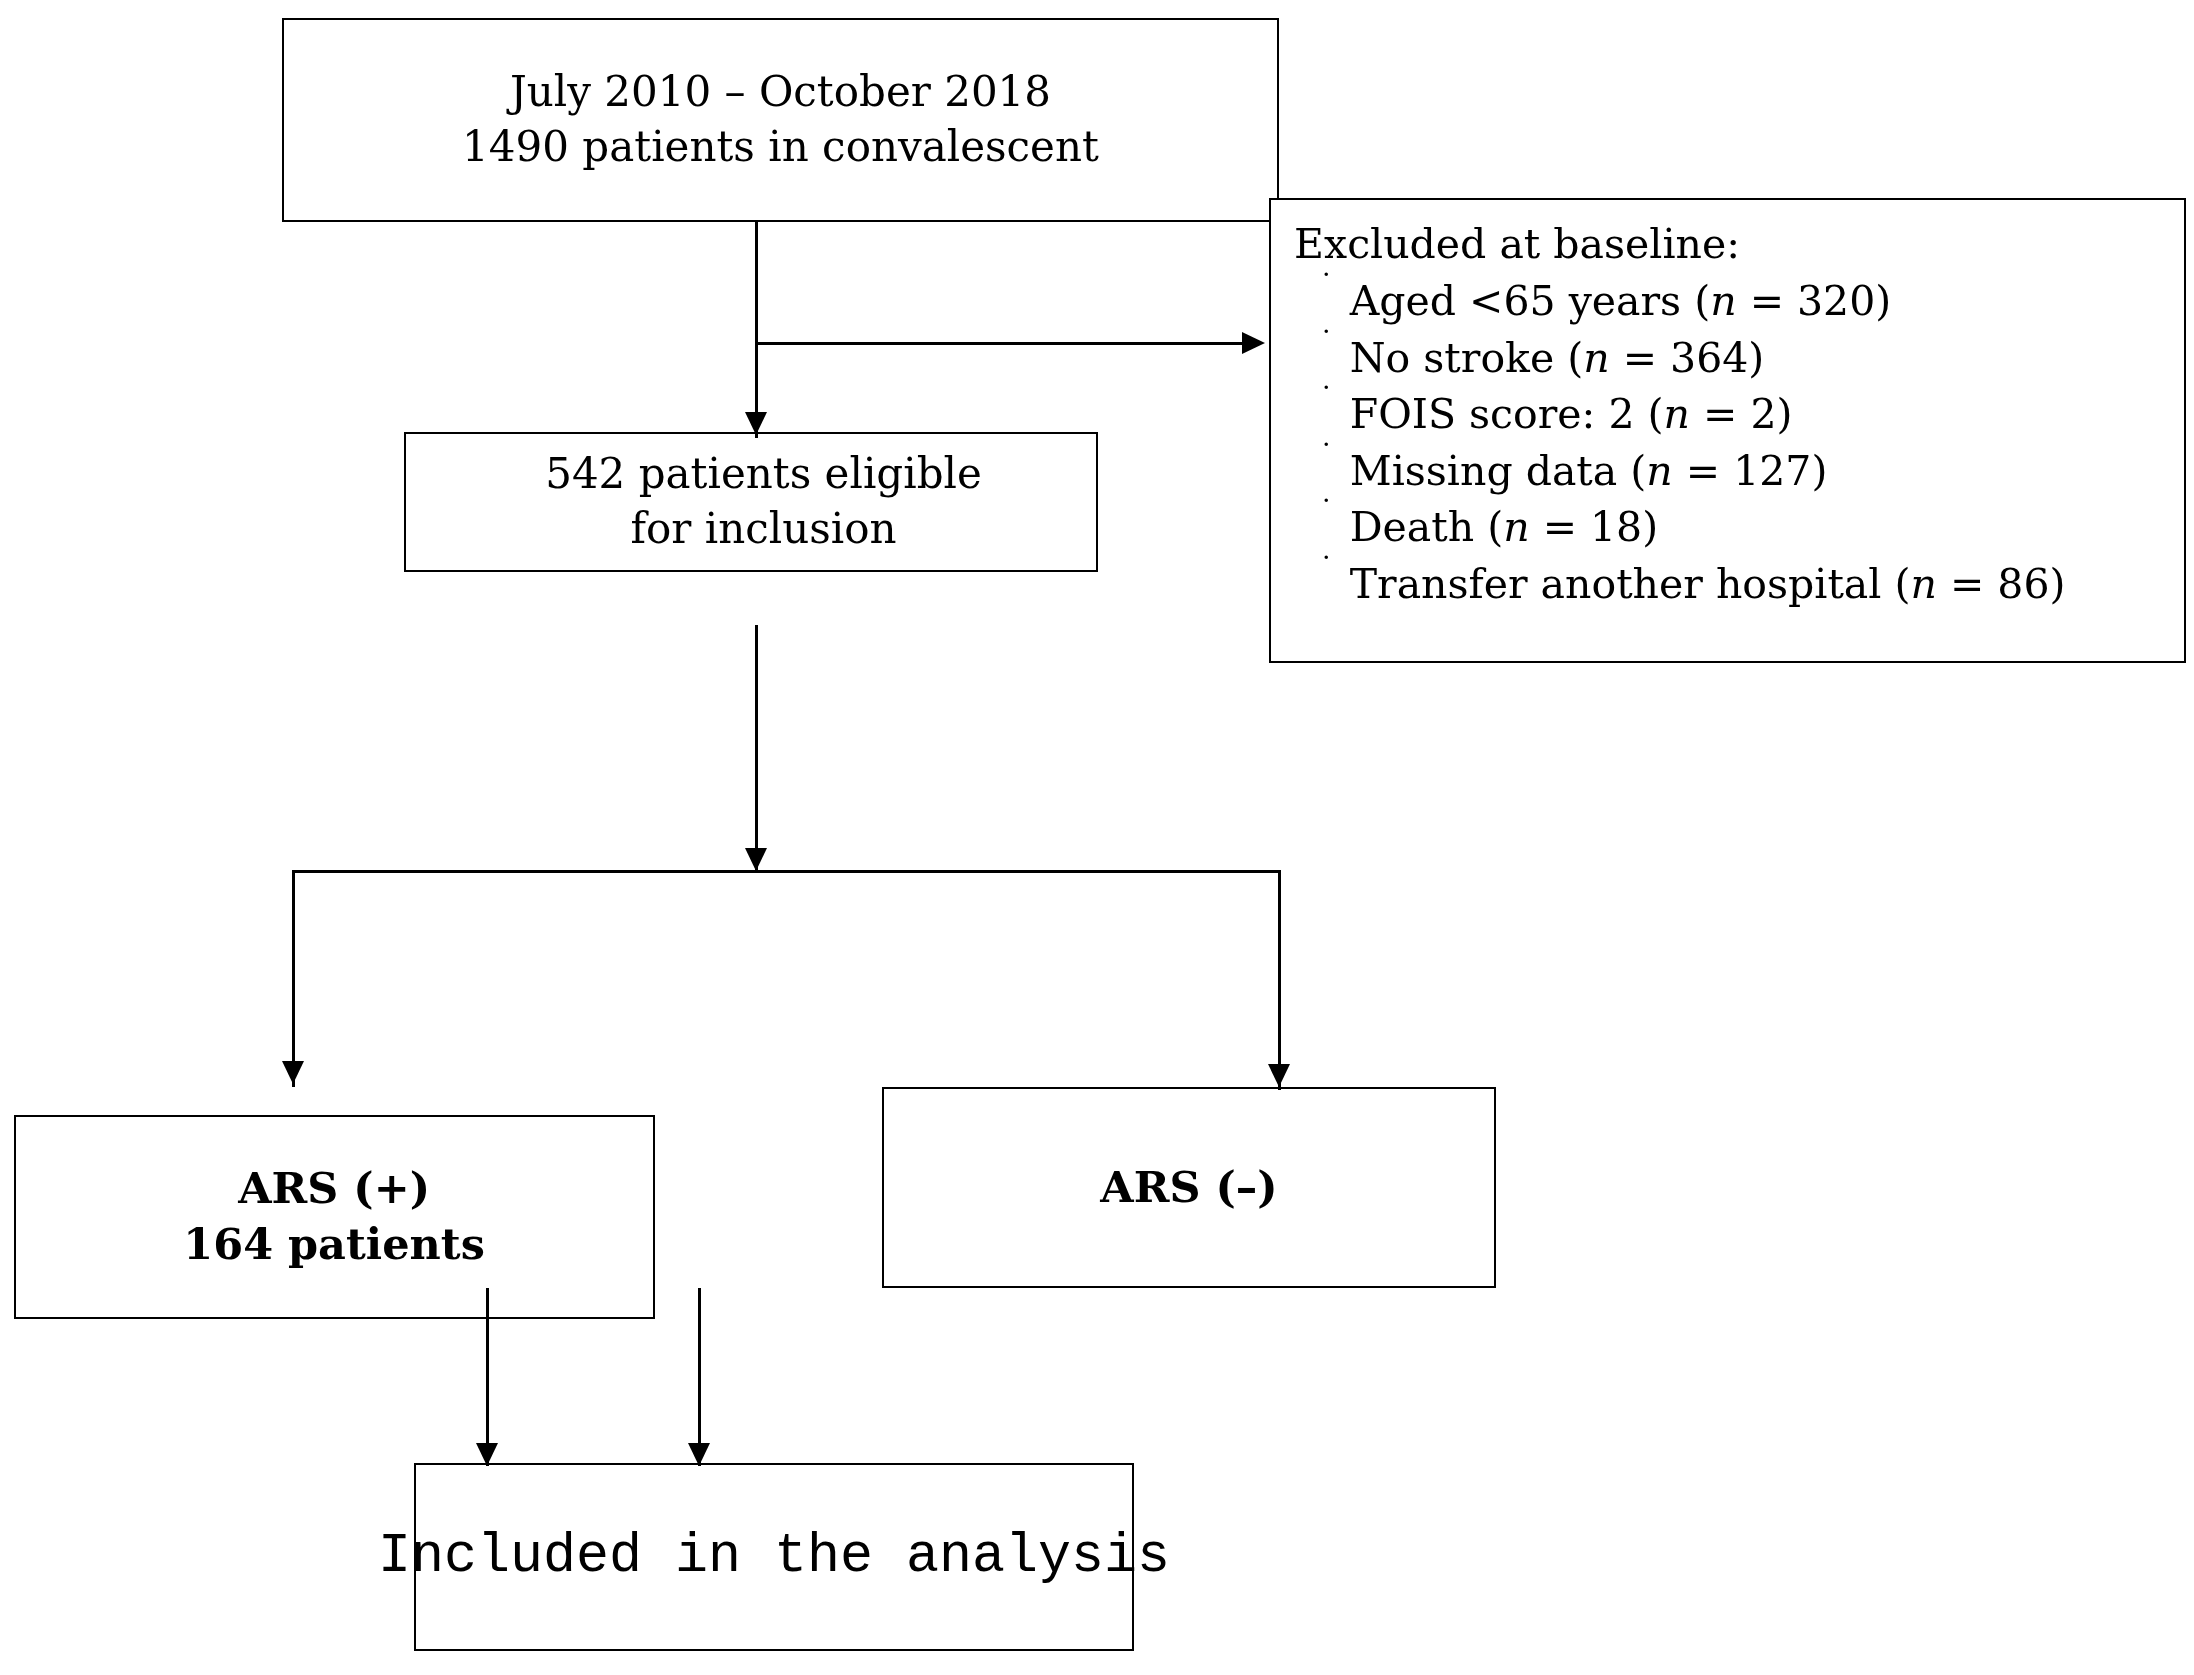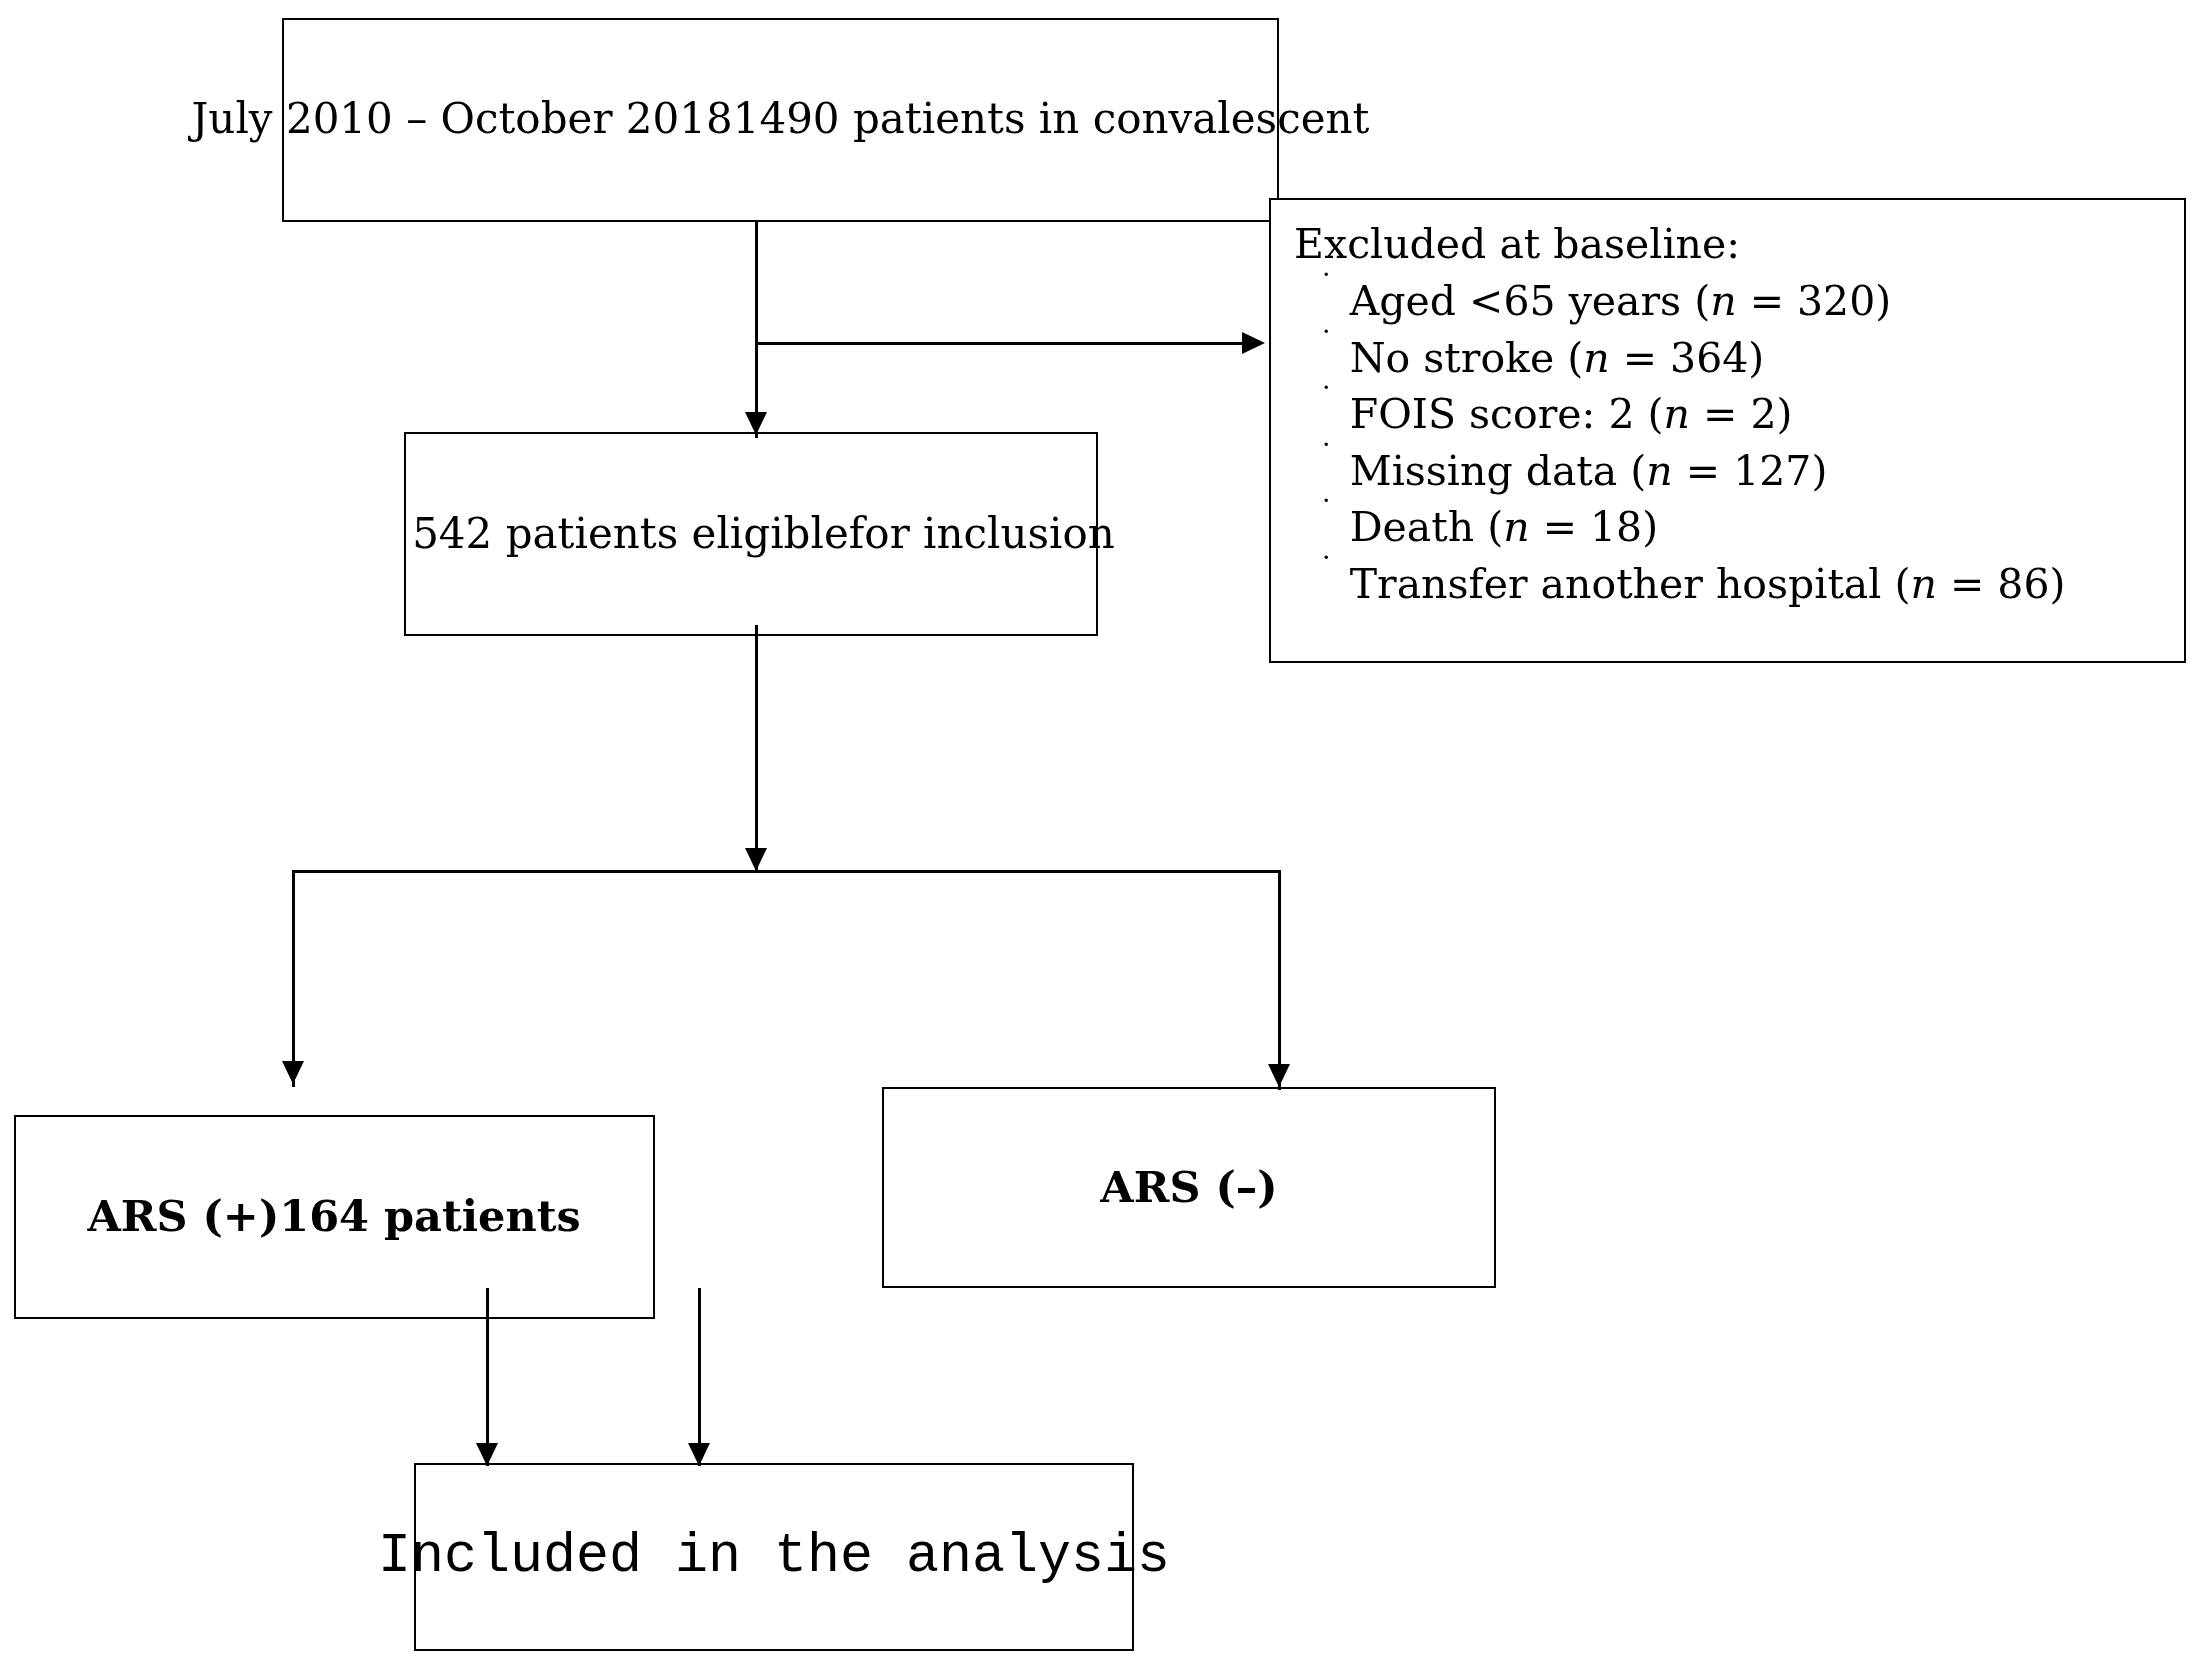--- a/index.html
+++ b/index.html
@@ -18,21 +18,21 @@
     height: 1675px;
     background: #ffffff;
     overflow: hidden;
   }
   .node {
     position: absolute;
     box-sizing: border-box;
     border: 2.7px solid #000000;
     background: #ffffff;
     display: flex;
-    flex-direction: row;
+    flex-direction: column;
     align-items: center;
     justify-content: center;
     text-align: center;
     line-height: 1.30;
   }
   .node .line { display: block; white-space: nowrap; }
 
   
   #box-enrollment {
     left: 282px; top: 17.7px; width: 997px; height: 204px;
@@ -40,21 +40,21 @@
   }
   #box-excluded {
     left: 1269px; top: 198px; width: 917px; height: 465px;
     display: block;
     padding: 17.7px 0 0 17.7px;
     font-size: 41px;
     text-align: left;
     justify-content: flex-start;
   }
   #box-eligible {
-    left: 404px; top: 432px; width: 694px; height: 204px;
+    left: 404px; top: 432px; width: 694px; height: 140px;
     font-size: 42px;
     padding-left: 25px;
   }
   #box-ars-pos {
     left: 13.6px; top: 1115px; width: 641px; height: 204px;
     font-size: 43px; font-weight: bold;
   }
   #box-ars-neg {
     left: 882px; top: 1087px; width: 614px; height: 201px;
     font-size: 43px; font-weight: bold;

